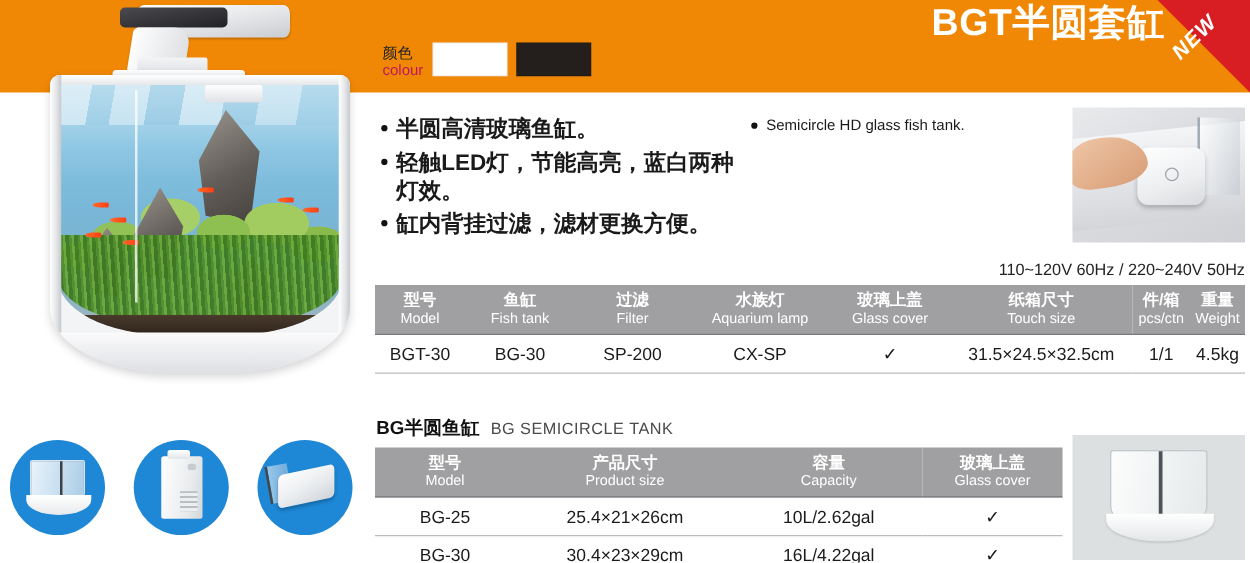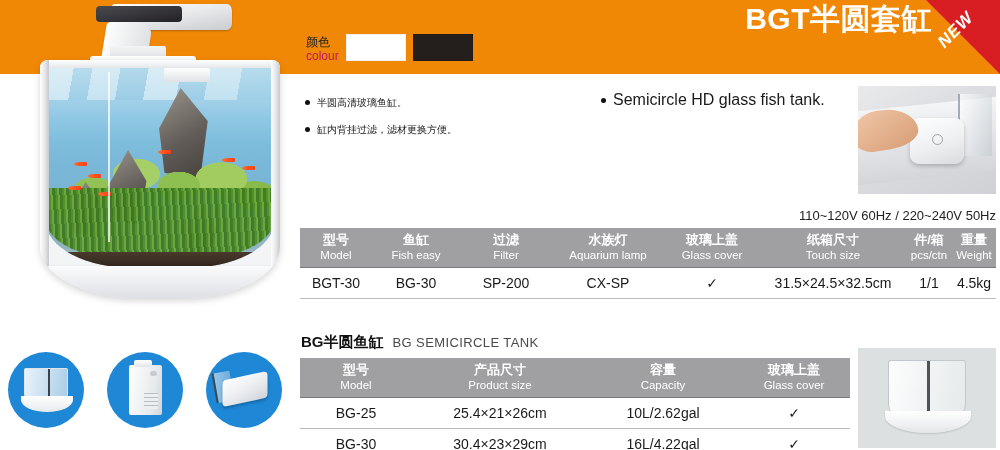--- a/index.html
+++ b/index.html
@@ -184,22 +184,22 @@
   }
 
   
   .bullets { position:absolute; }
   .bullets.cn { left:304px; top:92px; width:290px; }
   .bullets.en { left:600px; top:90px; width:258px; }
   .b-item {
     position:relative; padding-left:13px;
     margin-bottom:5px; color:#1a1a1a;
   }
-  .bullets.cn .b-item { font-size:10px; line-height:22px; }
-  .bullets.en .b-item { font-size:16px; line-height:20px; margin-bottom:6px; }
+  .bullets.cn .b-item { font-size:18px; line-height:22px;font-weight:bold; }
+  .bullets.en .b-item { font-size:12px; line-height:20px; margin-bottom:6px; }
   .b-item::before {
     content:""; position:absolute; left:1px; top:8px;
     width:5px; height:5px; border-radius:50%; background:#111;
   }
 
   
   .touch-photo {
     position:absolute; left:858px; top:86px; width:138px; height:108px;
     background:linear-gradient(150deg,#e9eaec 0%,#dcdde0 40%,#cfd1d5 100%);
     overflow:hidden;
@@ -409,20 +409,21 @@
     </div>
     <div class="tank-top-rim"></div>
     <div class="frame-v frame-left"></div>
     <div class="frame-v frame-right"></div>
     <div class="tank-base-rim"></div>
   </div>
 </div>
 
 <div class="bullets cn">
   <div class="b-item">半圆高清玻璃鱼缸。</div>
+  <div class="b-item">轻触LED灯，节能高亮，蓝白两种灯效。</div>
   <div class="b-item">缸内背挂过滤，滤材更换方便。</div>
 </div>
 
 <div class="bullets en">
   <div class="b-item">Semicircle HD glass fish tank.</div>
 </div>
 
 <div class="touch-photo">
   <div class="tp-rail"></div>
   <div class="tp-glass"></div>
@@ -444,21 +445,21 @@
       <col class="c7">
   </colgroup>
   <thead>
     <tr>
       <td>
         <span class="hcn">型号</span>
         <span class="hen">Model</span>
       </td>
       <td>
         <span class="hcn">鱼缸</span>
-        <span class="hen">Fish easy</span>
+        <span class="hen">Fish tank</span>
       </td>
       <td>
         <span class="hcn">过滤</span>
         <span class="hen">Filter</span>
       </td>
       <td>
         <span class="hcn">水族灯</span>
         <span class="hen">Aquarium lamp</span>
       </td>
       <td>

